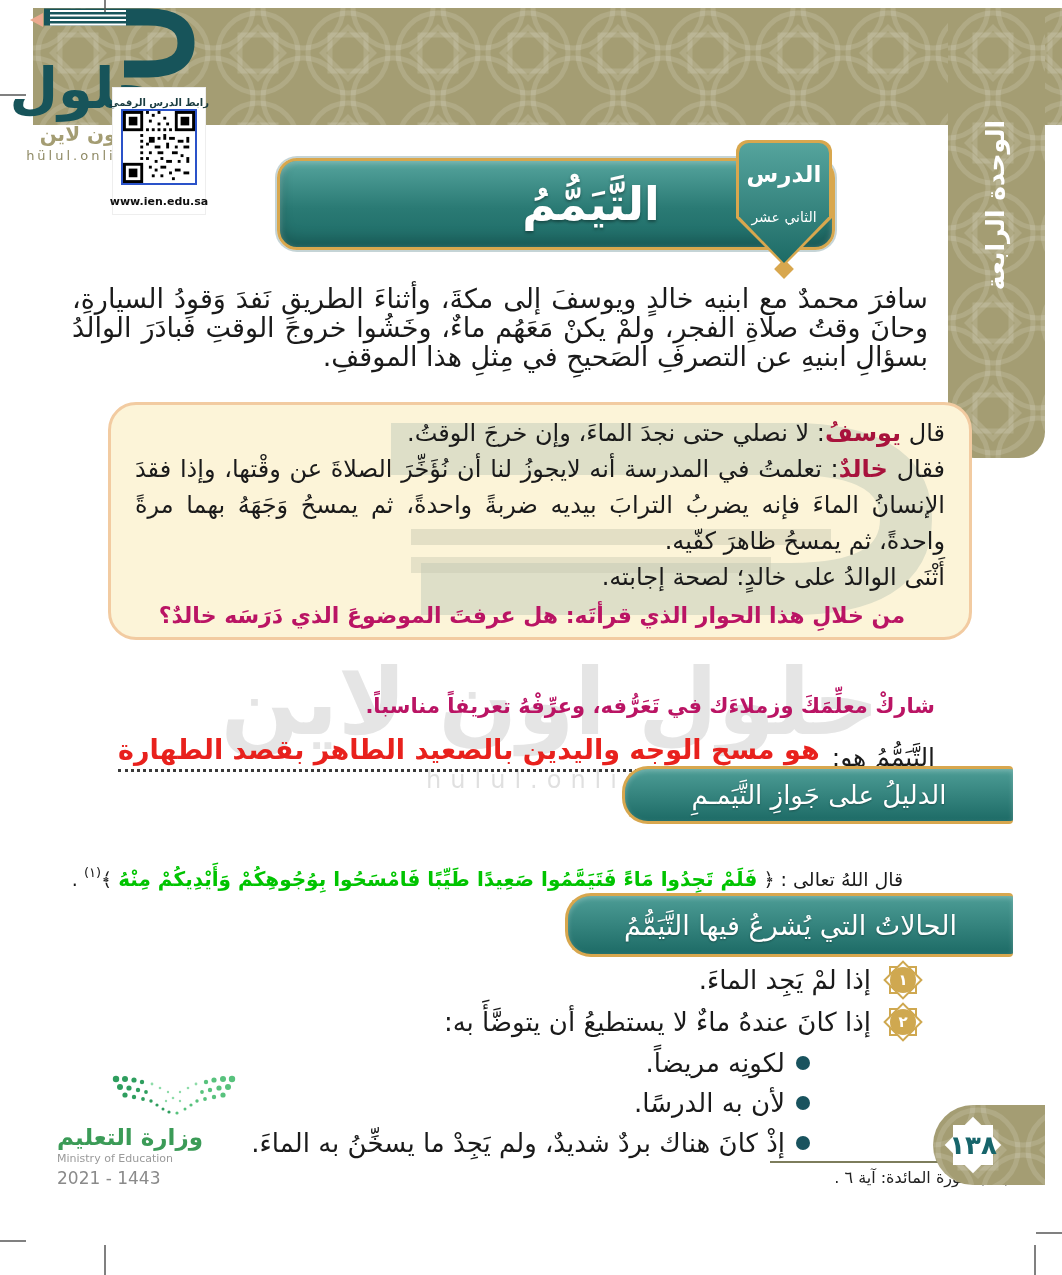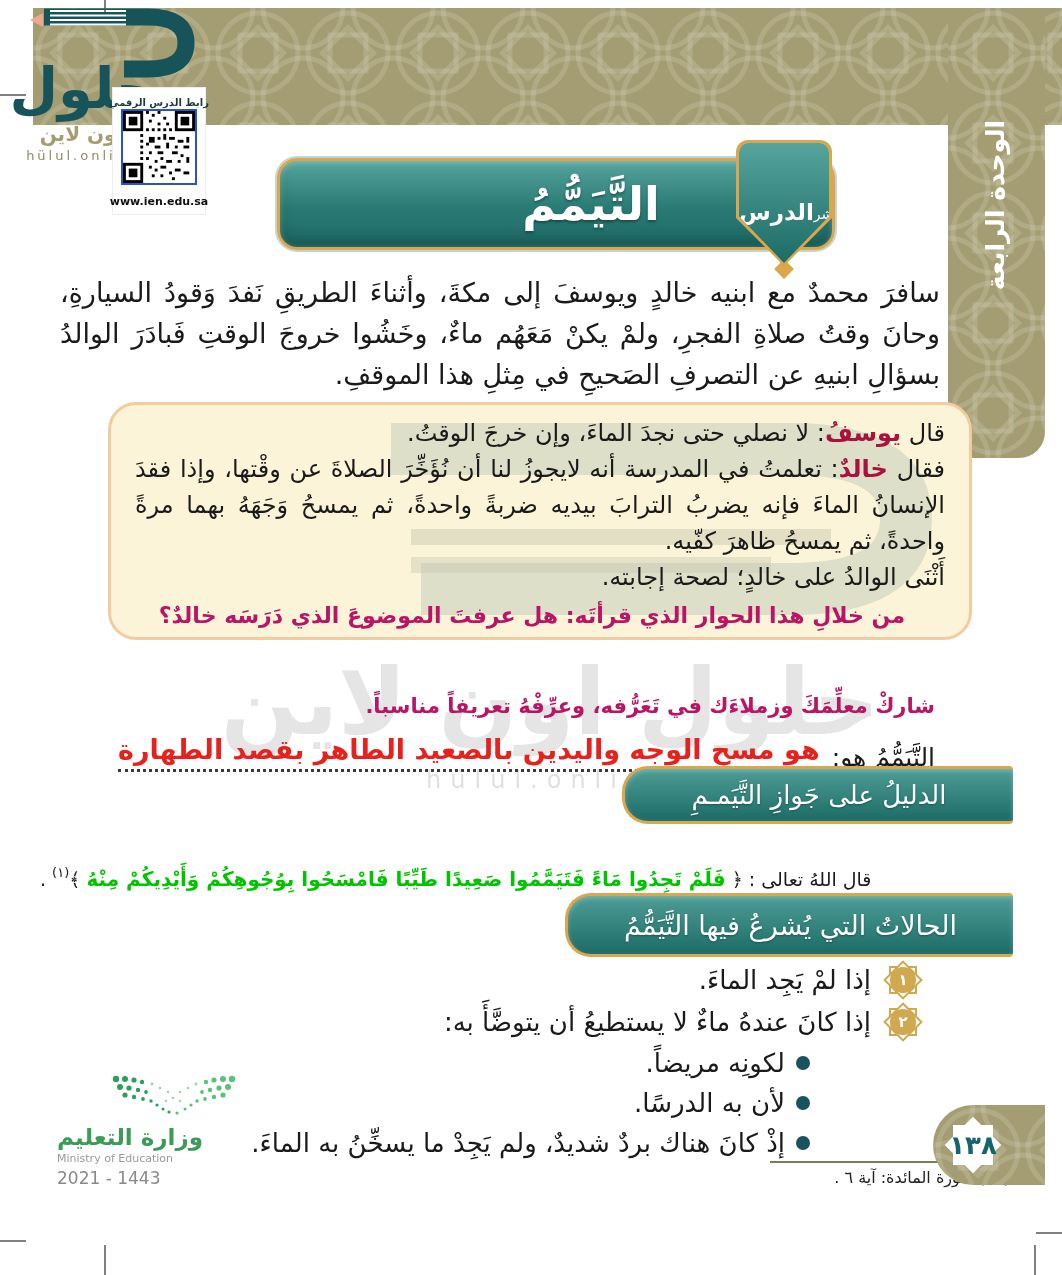--- a/index.html
+++ b/index.html
@@ -40,28 +40,28 @@
   .title-banner{left:277px;top:158px;width:552px;height:86px;border:3px solid var(--gold);
                 border-radius:20px;background:linear-gradient(180deg,var(--teal-light) 0%,#2a7a74 55%,var(--teal-dark) 100%);
                 box-shadow:inset 0 2px 6px rgba(255,255,255,.3), inset 0 -8px 14px rgba(0,0,0,.18), 0 0 0 2px rgba(23,84,90,.25);
                 display:flex;align-items:center;justify-content:center;z-index:2}
   .title-text{color:#fff;font-size:46px;font-weight:bold;padding-left:70px;
               text-shadow:0 2px 3px rgba(0,0,0,.35);direction:rtl}
   .badge-outer{left:736px;top:140px;width:96px;height:126px;background:var(--gold);
                border-radius:12px 12px 0 0;clip-path:polygon(0 0,100% 0,100% 62%,50% 100%,0 62%);z-index:4}
   .badge-inner{position:absolute;inset:3px;background:linear-gradient(180deg,var(--teal-light),var(--teal-dark));
                border-radius:10px 10px 0 0;clip-path:polygon(0 0,100% 0,100% 61%,50% 100%,0 61%);
-               display:flex;flex-direction:row;align-items:center}
+               display:flex;flex-direction:column;align-items:center}
   .badge-title{color:#fff;font-size:23px;font-weight:bold;margin-top:18px;direction:rtl}
   .badge-number{color:#fff;font-size:14px;margin-top:22px;direction:rtl;white-space:nowrap}
   .badge-tassel{left:777px;top:262px;width:14px;height:14px;background:var(--gold);transform:rotate(45deg);z-index:3}
 
   
   .intro{left:60px;right:122px;top:272px;direction:rtl;text-align:justify;text-align-last:right;
-         font-size:27px;line-height:41px;margin:0;z-index:2}
+         font-size:27px;line-height:29px;margin:12px;z-index:2}
 
   
   .dialog-box{left:108px;top:402px;width:864px;min-height:238px;background:var(--cream);
               border:3px solid var(--cream-border);border-radius:28px;box-sizing:border-box;
               padding:10px 24px 8px;z-index:2}
   .dlg-swoosh{position:absolute;left:210px;top:6px;width:640px;height:215px;opacity:.5;z-index:0;pointer-events:none}
   .dlg{position:relative;z-index:1;direction:rtl;text-align:justify;font-size:24px;line-height:36px;margin:0}
   .dlg .name{color:var(--crimson);font-weight:bold}
   .dlg-praise{display:block}
   .dlg-question{position:relative;z-index:1;direction:rtl;text-align:right;color:var(--magenta);
@@ -86,21 +86,21 @@
           border-top:3px solid var(--gold);border-bottom:3px solid var(--gold);border-left:3px solid var(--gold);
           border-radius:26px 4px 4px 26px;display:flex;align-items:center;justify-content:center;
           box-shadow:inset 0 2px 5px rgba(255,255,255,.25);z-index:2}
   .banner-text{color:#fff;font-weight:normal;direction:rtl;white-space:nowrap;text-shadow:0 1px 2px rgba(0,0,0,.3)}
   .banner1{left:622px;top:766px;width:388px;height:52px}
   .banner1 .banner-text{font-size:26px}
   .banner2{left:565px;top:893px;width:445px;height:58px}
   .banner2 .banner-text{font-size:27px}
 
   
-  .verse-line{left:40px;right:127px;top:846px;direction:rtl;text-align:left;font-size:19px;
+  .verse-line{left:40px;right:127px;top:846px;direction:rtl;text-align:center;font-size:19px;
               white-space:nowrap;z-index:2}
   .verse-green{color:var(--green);font-weight:bold;font-size:20px}
   .verse-ref{font-size:13px;vertical-align:9px}
 
   
   .case-row{display:flex;direction:rtl;align-items:center;gap:10px;z-index:2}
   .case-row1{right:137px;top:958px}
   .case-row2{right:137px;top:1000px}
   .case-text{font-size:26px;white-space:nowrap}
   .star-bullet{position:relative;width:44px;height:44px;flex:0 0 44px}

